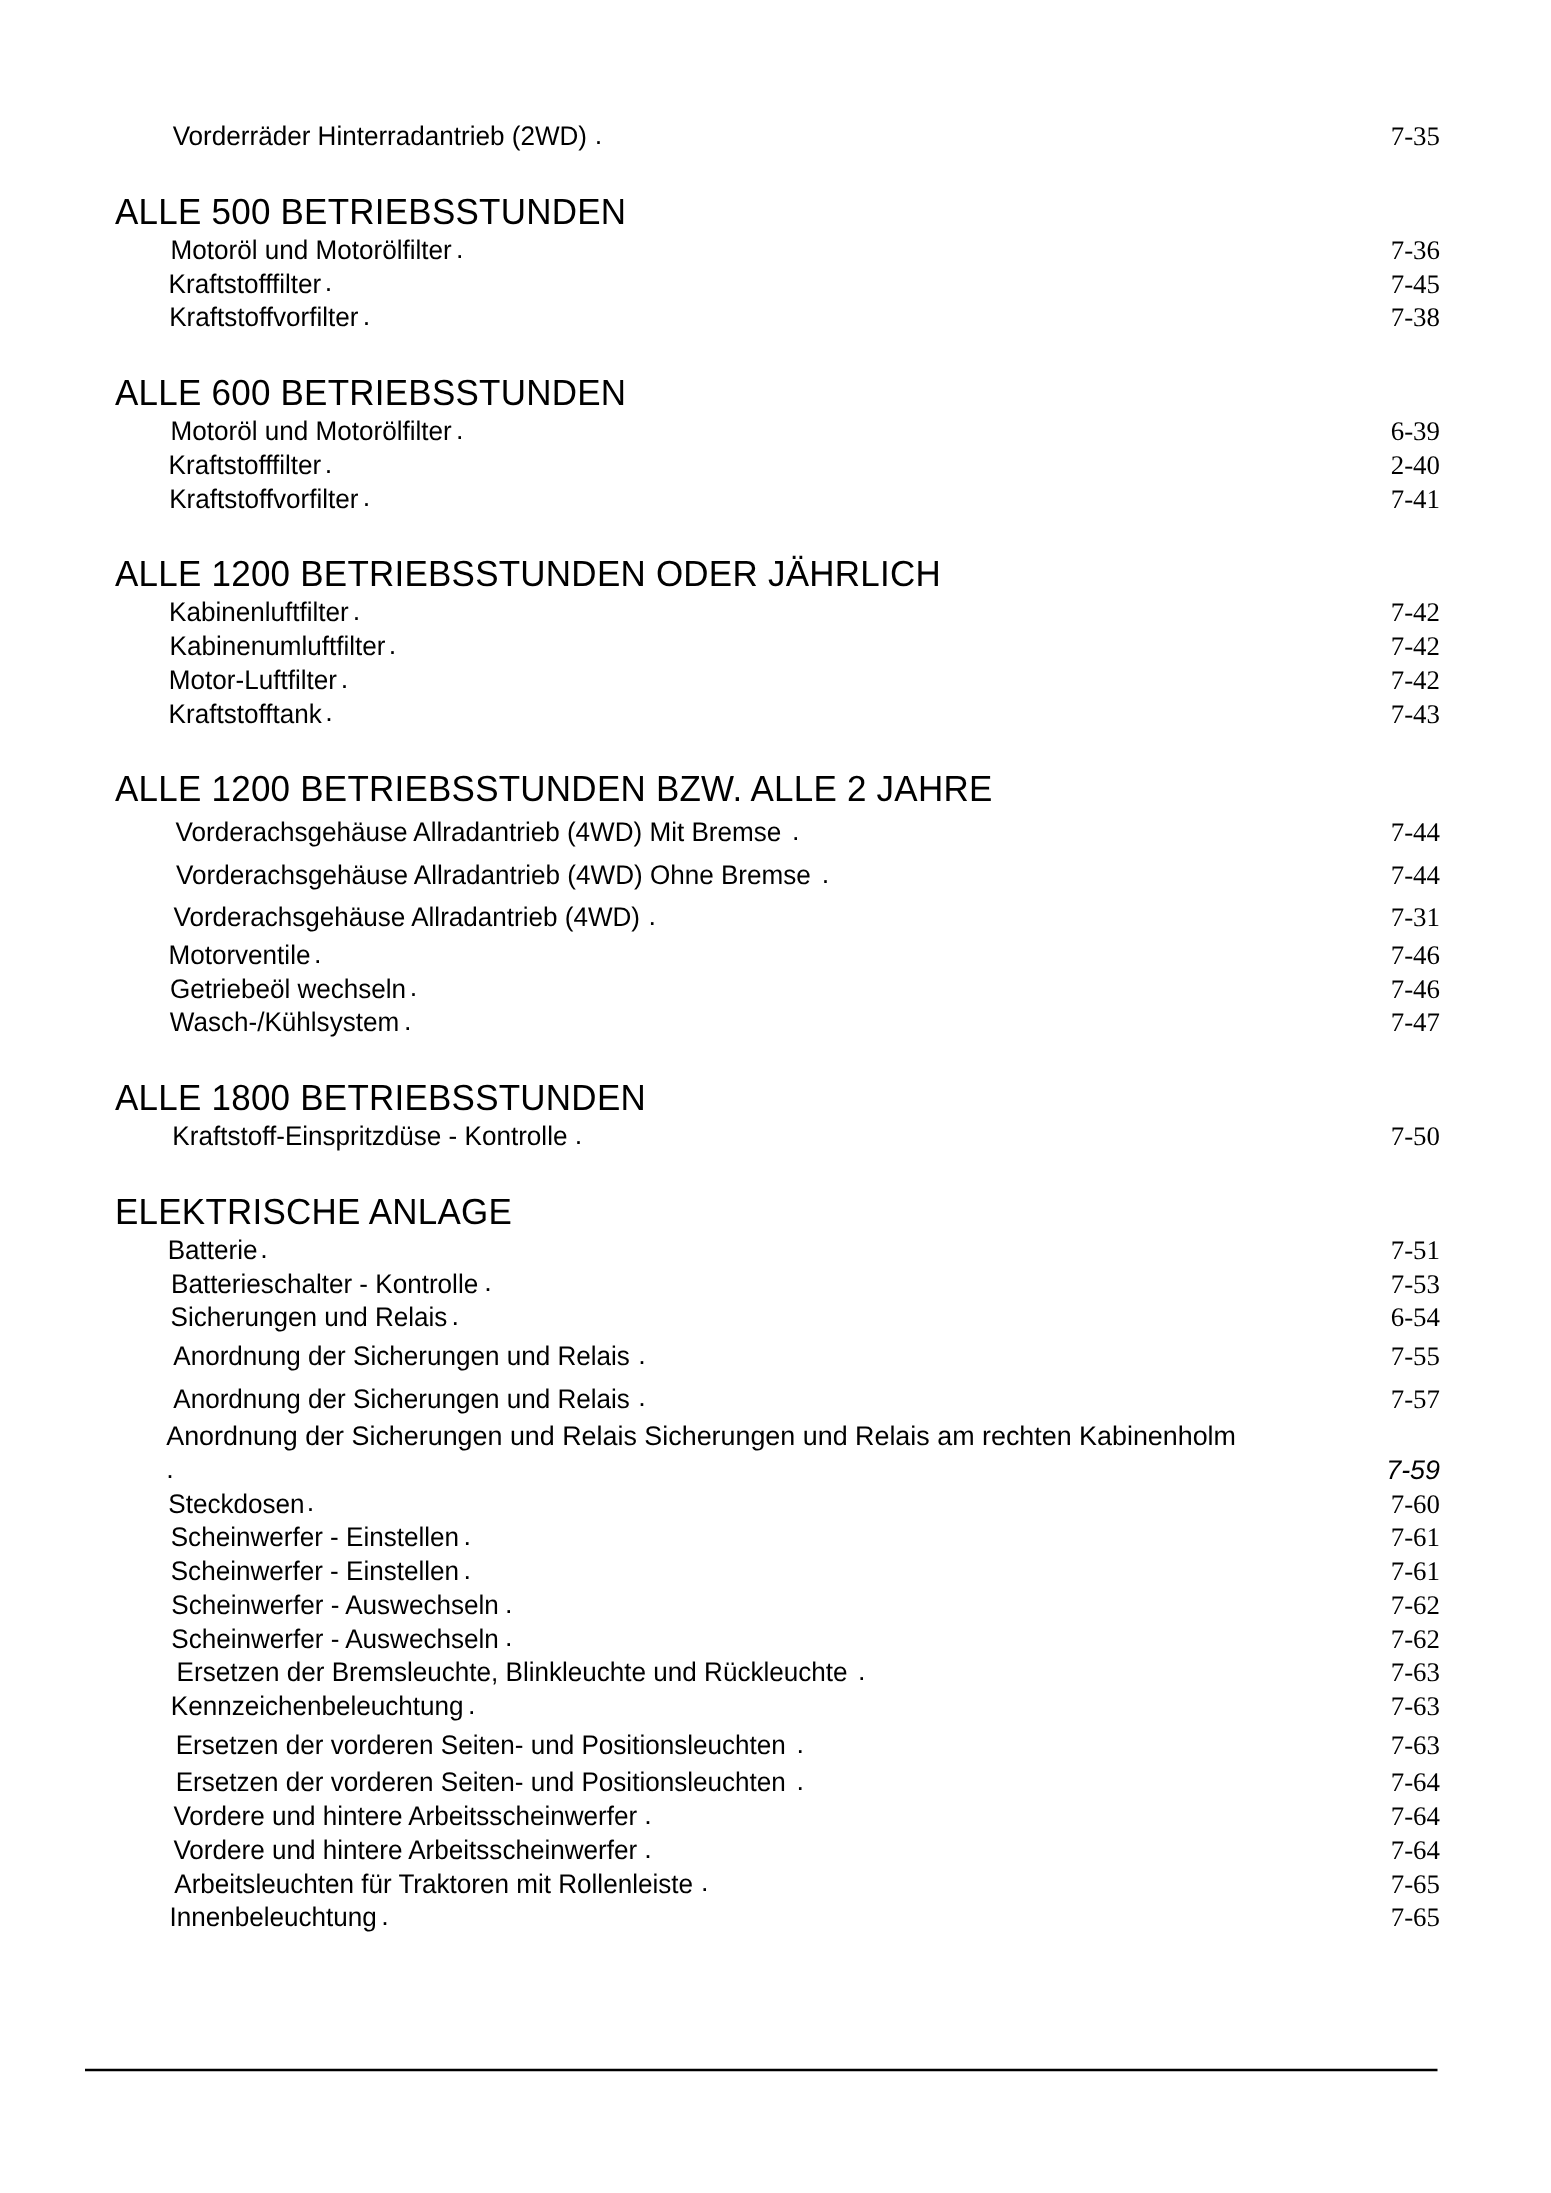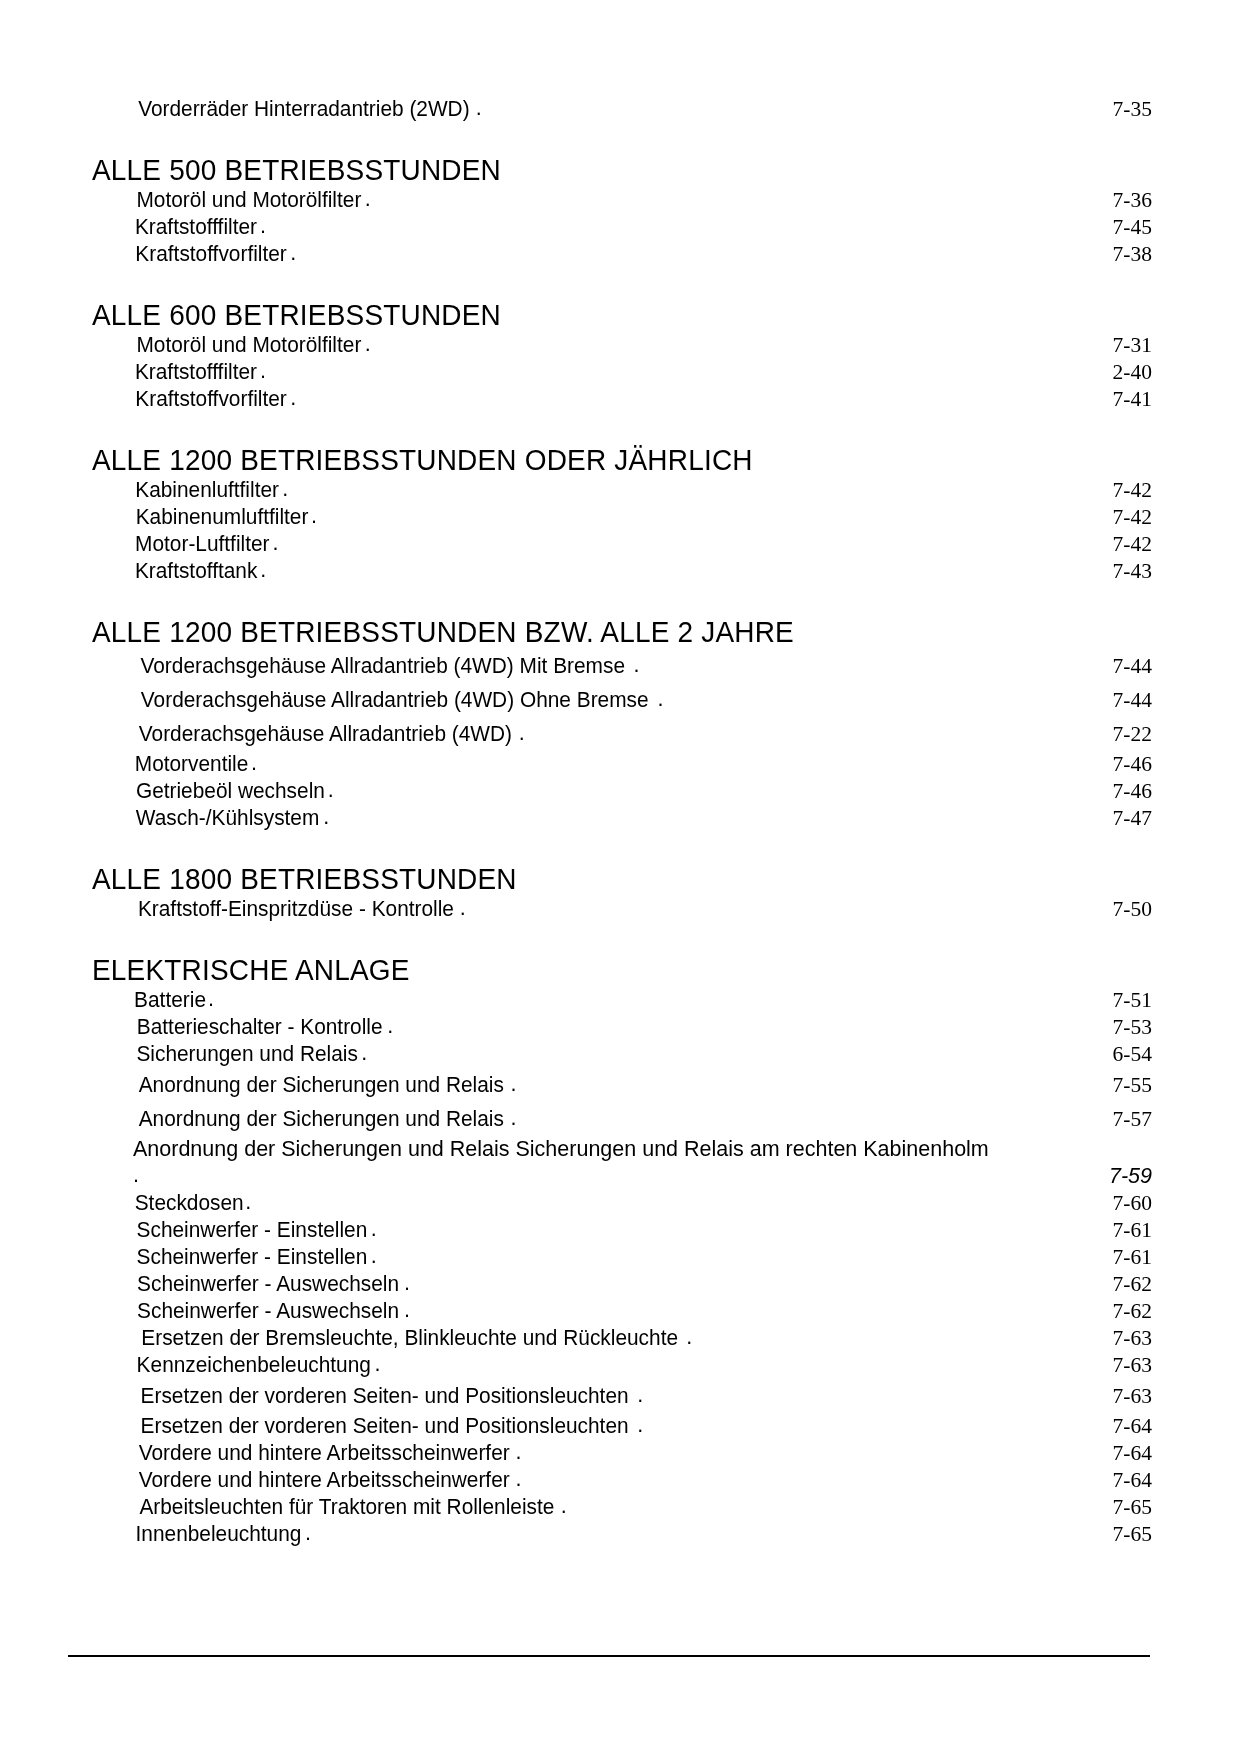--- a/index.html
+++ b/index.html
@@ -153,70 +153,70 @@
         <div class="entry">
           <span class="label">Kraftstoffvorfilter </span>
           <span class="leader">.</span>
           <span class="pageno">7-38</span>
         </div>
         <div class="sec-spacer"></div>
         <div class="sec-title">ALLE 600 BETRIEBSSTUNDEN</div>
         <div class="entry tight">
           <span class="label">Motoröl und Motorölfilter</span>
           <span class="leader">.</span>
+          <span class="pageno">6-39</span>
+        </div>
+        <div class="entry">
+          <span class="label">Kraftstofffilter </span>
+          <span class="leader">.</span>
+          <span class="pageno">2-40</span>
+        </div>
+        <div class="entry">
+          <span class="label">Kraftstoffvorfilter </span>
+          <span class="leader">.</span>
+          <span class="pageno">7-41</span>
+        </div>
+        <div class="sec-spacer"></div>
+        <div class="sec-title">ALLE 1200 BETRIEBSSTUNDEN ODER JÄHRLICH</div>
+        <div class="entry">
+          <span class="label">Kabinenluftfilter </span>
+          <span class="leader">.</span>
+          <span class="pageno">7-42</span>
+        </div>
+        <div class="entry tight">
+          <span class="label">Kabinenumluftfilter</span>
+          <span class="leader">.</span>
+          <span class="pageno">7-42</span>
+        </div>
+        <div class="entry">
+          <span class="label">Motor-Luftfilter </span>
+          <span class="leader">.</span>
+          <span class="pageno">7-42</span>
+        </div>
+        <div class="entry">
+          <span class="label">Kraftstofftank </span>
+          <span class="leader">.</span>
+          <span class="pageno">7-43</span>
+        </div>
+        <div class="sec-spacer"></div>
+        <div class="sec-title">ALLE 1200 BETRIEBSSTUNDEN BZW. ALLE 2 JAHRE</div>
+        <div class="entry loose">
+          <span class="label">Vorderachsgehäuse Allradantrieb (4WD) Mit Bremse </span>
+          <span class="leader">.</span>
+          <span class="pageno">7-44</span>
+        </div>
+        <div class="entry loose">
+          <span class="label">Vorderachsgehäuse Allradantrieb (4WD) Ohne Bremse </span>
+          <span class="leader">.</span>
+          <span class="pageno">7-44</span>
+        </div>
+        <div class="entry loose">
+          <span class="label">Vorderachsgehäuse Allradantrieb (4WD) </span>
+          <span class="leader">.</span>
           <span class="pageno">7-31</span>
-        </div>
-        <div class="entry">
-          <span class="label">Kraftstofffilter </span>
-          <span class="leader">.</span>
-          <span class="pageno">2-40</span>
-        </div>
-        <div class="entry">
-          <span class="label">Kraftstoffvorfilter </span>
-          <span class="leader">.</span>
-          <span class="pageno">7-41</span>
-        </div>
-        <div class="sec-spacer"></div>
-        <div class="sec-title">ALLE 1200 BETRIEBSSTUNDEN ODER JÄHRLICH</div>
-        <div class="entry">
-          <span class="label">Kabinenluftfilter </span>
-          <span class="leader">.</span>
-          <span class="pageno">7-42</span>
-        </div>
-        <div class="entry tight">
-          <span class="label">Kabinenumluftfilter</span>
-          <span class="leader">.</span>
-          <span class="pageno">7-42</span>
-        </div>
-        <div class="entry">
-          <span class="label">Motor-Luftfilter </span>
-          <span class="leader">.</span>
-          <span class="pageno">7-42</span>
-        </div>
-        <div class="entry">
-          <span class="label">Kraftstofftank </span>
-          <span class="leader">.</span>
-          <span class="pageno">7-43</span>
-        </div>
-        <div class="sec-spacer"></div>
-        <div class="sec-title">ALLE 1200 BETRIEBSSTUNDEN BZW. ALLE 2 JAHRE</div>
-        <div class="entry loose">
-          <span class="label">Vorderachsgehäuse Allradantrieb (4WD) Mit Bremse </span>
-          <span class="leader">.</span>
-          <span class="pageno">7-44</span>
-        </div>
-        <div class="entry loose">
-          <span class="label">Vorderachsgehäuse Allradantrieb (4WD) Ohne Bremse </span>
-          <span class="leader">.</span>
-          <span class="pageno">7-44</span>
-        </div>
-        <div class="entry loose">
-          <span class="label">Vorderachsgehäuse Allradantrieb (4WD) </span>
-          <span class="leader">.</span>
-          <span class="pageno">7-22</span>
         </div>
         <div class="entry">
           <span class="label">Motorventile </span>
           <span class="leader">.</span>
           <span class="pageno">7-46</span>
         </div>
         <div class="entry tight">
           <span class="label">Getriebeöl wechseln</span>
           <span class="leader">.</span>
           <span class="pageno">7-46</span>

